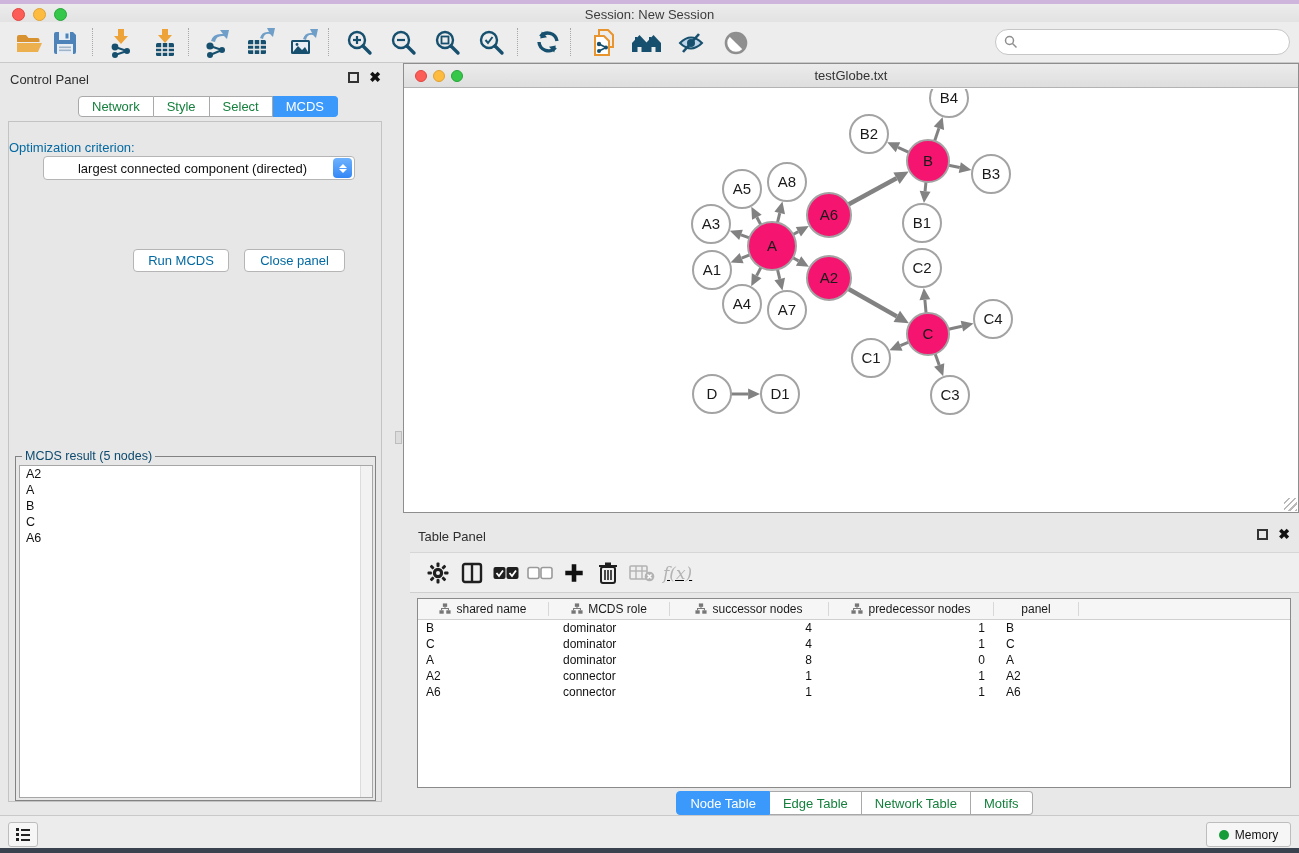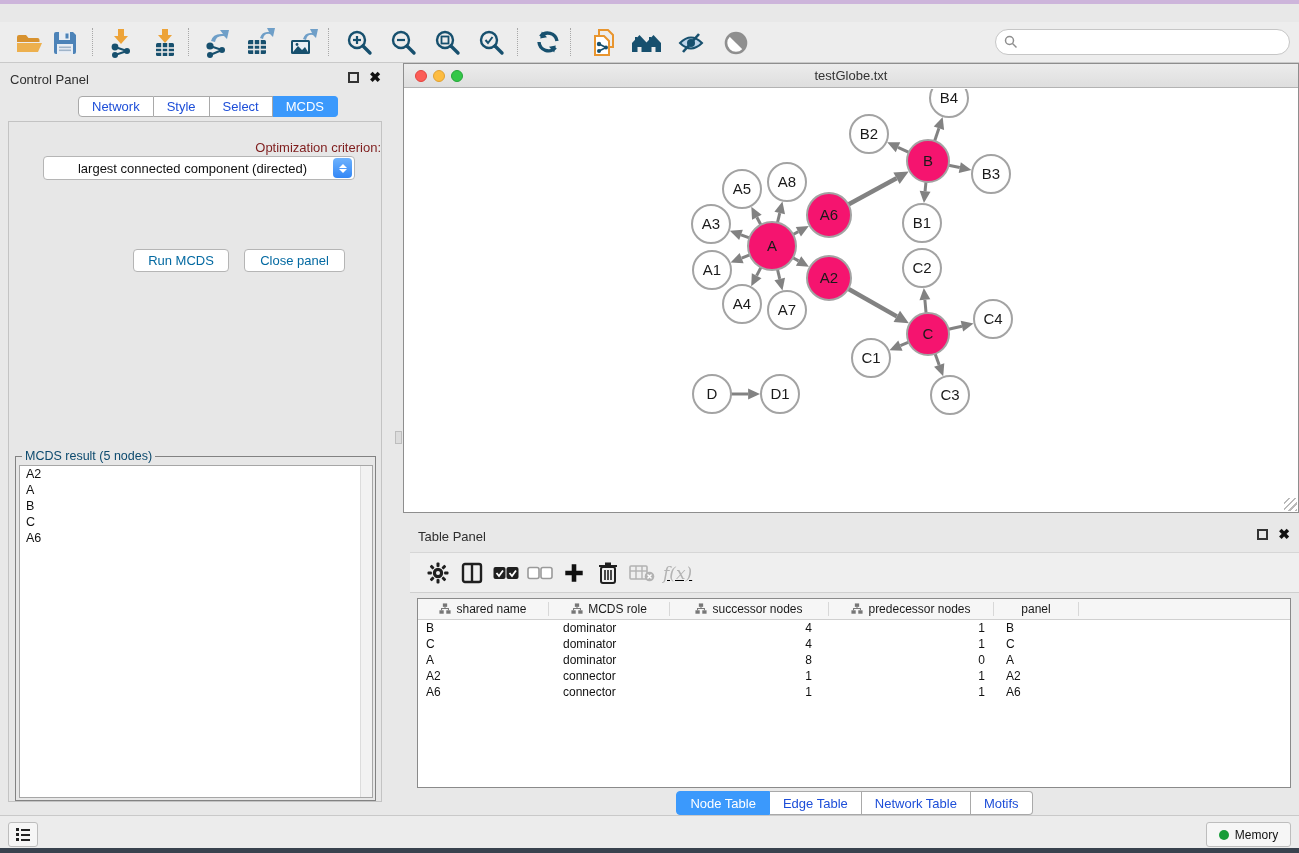--- a/index.html
+++ b/index.html
@@ -35,28 +35,28 @@
                       background:transparent; font-family:"Liberation Sans",sans-serif; }
 
   
   #control-panel { position:absolute; left:0; top:63px; width:390px; height:750px; }
   .panel-title { position:absolute; left:10px; top:9px; font-size:13px; color:#2e2e2e; }
   .panel-icons { position:absolute; right:9px; top:9px; display:flex; gap:10px; align-items:center; }
   .float-glyph { width:11px; height:11px; border:2px solid #333; display:inline-block; }
   .close-glyph { font-size:14px; font-weight:bold; color:#111; line-height:11px; }
   #cp-tabs { position:absolute; left:78px; top:33px; display:flex; }
   .seg { height:21px; padding:0 13px; display:flex; align-items:center; font-size:13px;
-         background:#fff; border:1px solid #a9a9a9; border-left-width:0; color:#1d4ed8; }
+         background:#fff; border:1px solid #a9a9a9; border-left-width:0; color:#15803d; }
   .seg:first-child { border-left-width:1px; border-radius:4px 0 0 4px; }
   .seg:last-child { border-radius:0 4px 4px 0; }
   .seg.sel { background:#3b99fc; border-color:#3b99fc; color:#fff; }
   #cp-content { position:absolute; left:8px; top:58px; width:374px; height:681px;
                 background:#e7e7e7; border:1px solid #c3c3c3; }
-  #opt-label { position:absolute; left:0; width:100%; top:18px; text-align:right;
-               font-size:13px; color:#7f1d1d; }
+  #opt-label { position:absolute; left:0; width:100%; top:18px; text-align:left;
+               font-size:13px; color:#0369a1; }
   #opt-select { position:absolute; left:34px; top:34px; width:312px; height:24px; background:#fff;
                 border:1px solid #b5b5b5; border-radius:4px; display:flex; align-items:center; }
   #opt-select .val { flex:1; font-size:13px; padding-left:8px; color:#111; white-space:nowrap;text-align:center; }
   #opt-select .stepper { width:19px; height:20px; margin-right:2px; border-radius:4px;
                 background:linear-gradient(#6db2fd,#3387f6); display:flex; flex-direction:column;
                 align-items:center; justify-content:center; gap:1px; }
   .chev { width:0; height:0; border-left:4px solid transparent; border-right:4px solid transparent; }
   .chev.up { border-bottom:4px solid #fff; }
   .chev.down { border-top:4px solid #fff; }
   .cp-btn { position:absolute; top:127px; height:23px; background:#fff; border:1px solid #b5b5b5;
@@ -128,20 +128,28 @@
   #memory-dot { width:10px; height:10px; border-radius:50%; background:#169c38; }
   #desktop-bottom { position:absolute; left:0; top:848px; width:1299px; height:5px; background:#39424e; }
 </style>
 </head>
 <body>
 
 <div id="app">
 
   <div id="desktop-top"></div>
 
+  <div id="titlebar">
+    <div class="lights">
+      <span class="light red"></span>
+      <span class="light yellow"></span>
+      <span class="light green"></span>
+    </div>
+    <div id="session-title">Session: New Session</div>
+  </div>
 
   <div id="toolbar">
 
     <div class="tbtn" style="left:13px">
       <svg width="30" height="26" viewBox="0 0 30 26">
         <path d="M2 7 q0-2 2-2 h7 l2.5 3 h9 q2 0 2 2 v2 H2 Z" fill="#d8922f"></path>
         <path d="M2 13 h25 l-4 9 H2 Z" fill="#edb04e"></path>
       </svg>
     </div>
     <div class="tbtn" style="left:48px">

